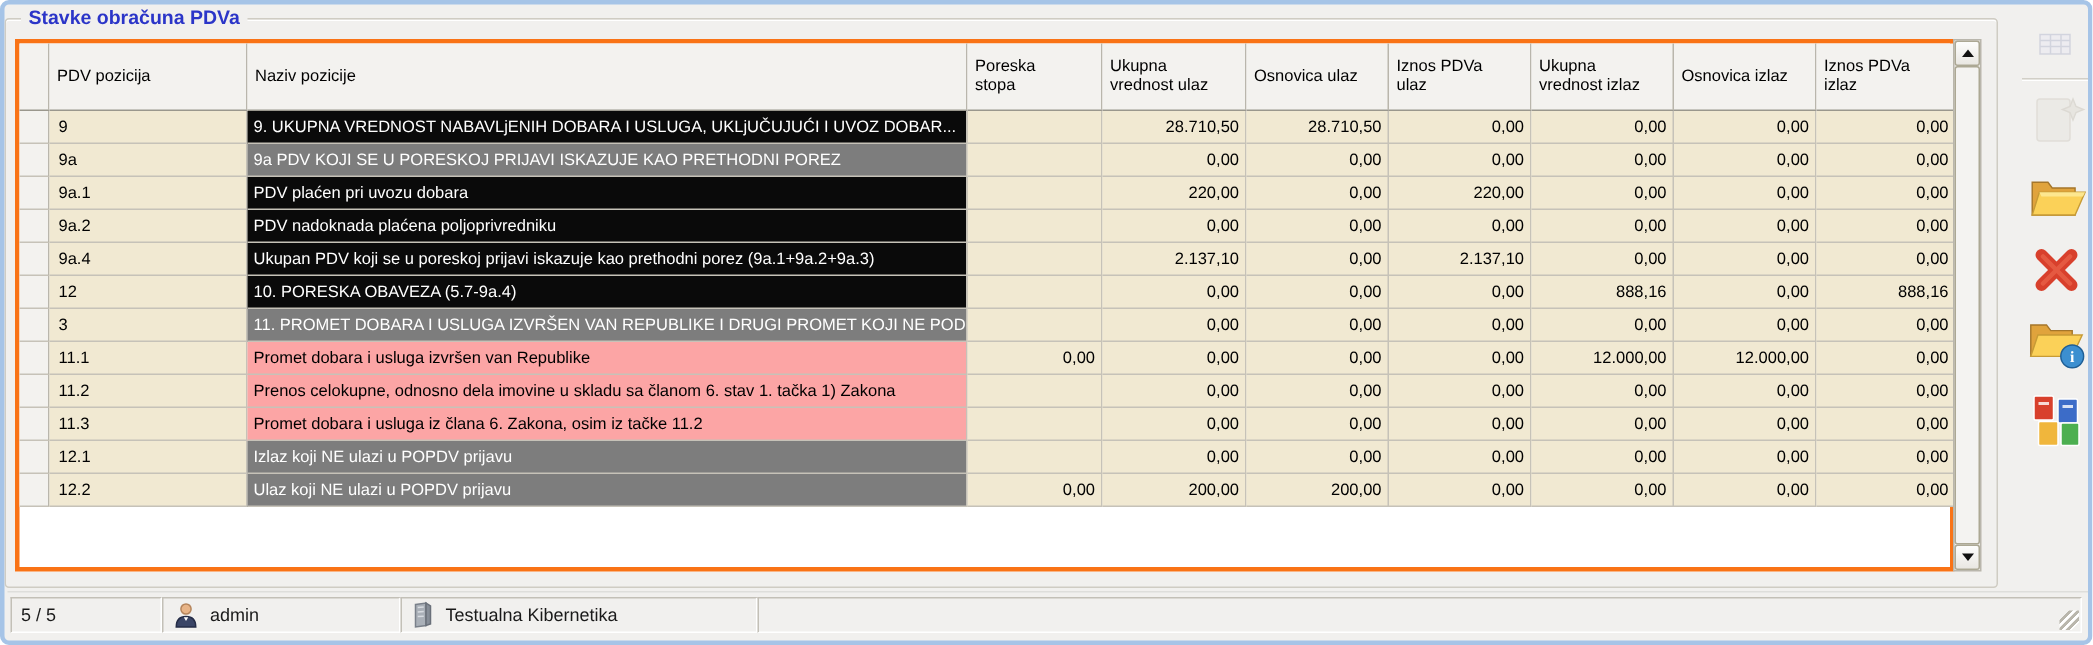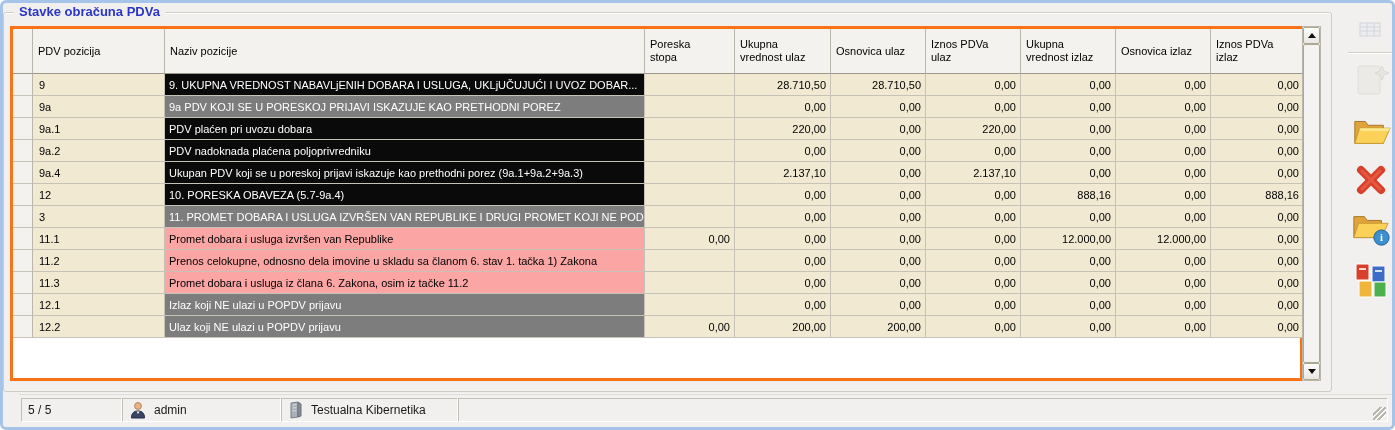--- a/index.html
+++ b/index.html
@@ -59,28 +59,28 @@
   .tri-up { width:0; height:0; border-left:4px solid transparent; border-right:4px solid transparent; border-bottom:5px solid #111; }
   .tri-down { width:0; height:0; border-left:4px solid transparent; border-right:4px solid transparent; border-top:5px solid #111; }
   .sthumb { position:absolute; left:0; top:17px; width:17px; height:319px;
     background:#f4f3f1; border:1px solid #aca894; border-radius:2px; }
   
   .toolbar { position:absolute; left:1345px; top:9px; width:46px; height:380px; }
   .tb-icon { position:absolute; left:3px; width:40px; height:42px; display:flex; align-items:center; justify-content:center; cursor:pointer; }
   .tb-divider { position:absolute; left:0px; top:40px; width:44px; height:1px; background:#d2cfc7; box-shadow:0 1px 0 #fff; }
   .disabled { opacity:.65; cursor:default; }
   
-  .statusbar { position:absolute; left:16px; right:0; bottom:3px; height:30px;
+  .statusbar { position:absolute; left:2px; right:0; bottom:3px; height:30px;
     background:#f1f0ee; border-top:1px solid #dededb; display:flex; font-size:12px; color:#1a1a1a; }
   .sb-panel { position:relative; height:24px; margin-top:3px;
     border:1px solid; border-color:#c3c0b7 #ffffff #ffffff #c3c0b7;
     display:flex; align-items:center; gap:7px; padding:0 6px; }
   .sb-p1 { width:101px; margin-left:2px; }
   .sb-p2 { width:159px; }
-  .sb-p3 { width:177px; }
+  .sb-p3 { width:238px; }
   .sb-p4 { flex:1; margin-right:4px; }
   .grip { position:absolute; right:1px; bottom:1px; width:13px; height:13px;
     background:
       linear-gradient(135deg, transparent 45%, #b9b6ac 45%, #b9b6ac 55%, #fff 55%, #fff 62%, transparent 62%) no-repeat;
   }
   .grip:before { content:""; position:absolute; inset:0;
     background:
       linear-gradient(135deg, transparent 65%, #b9b6ac 65%, #b9b6ac 75%, #fff 75%, #fff 82%, transparent 82%),
       linear-gradient(135deg, transparent 25%, #b9b6ac 25%, #b9b6ac 35%, #fff 35%, #fff 42%, transparent 42%);
   }

